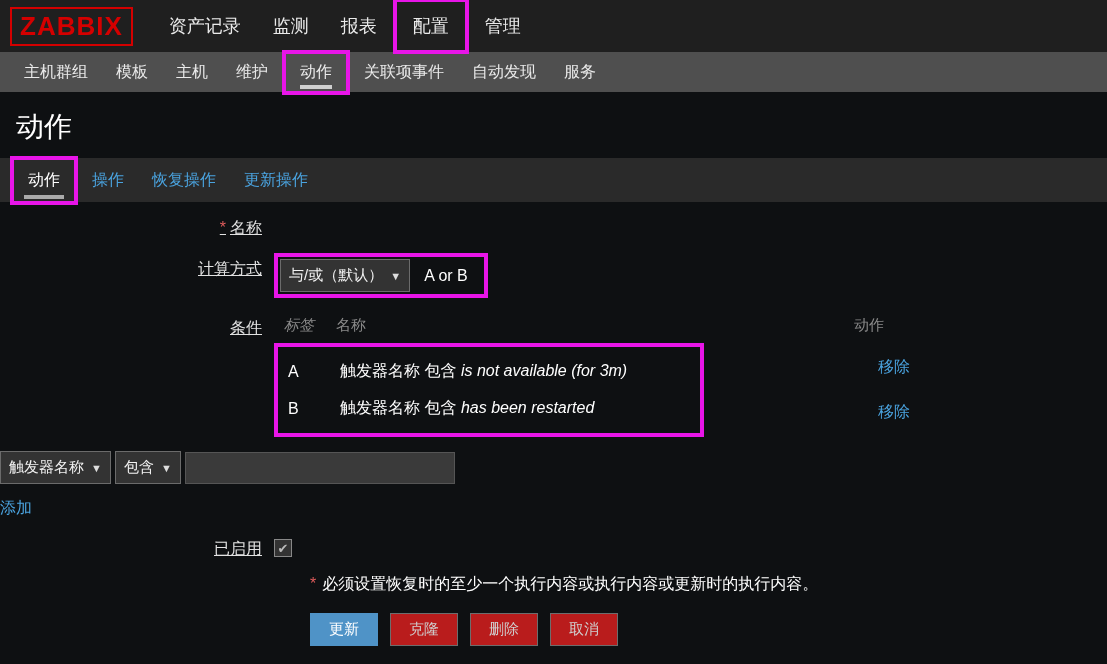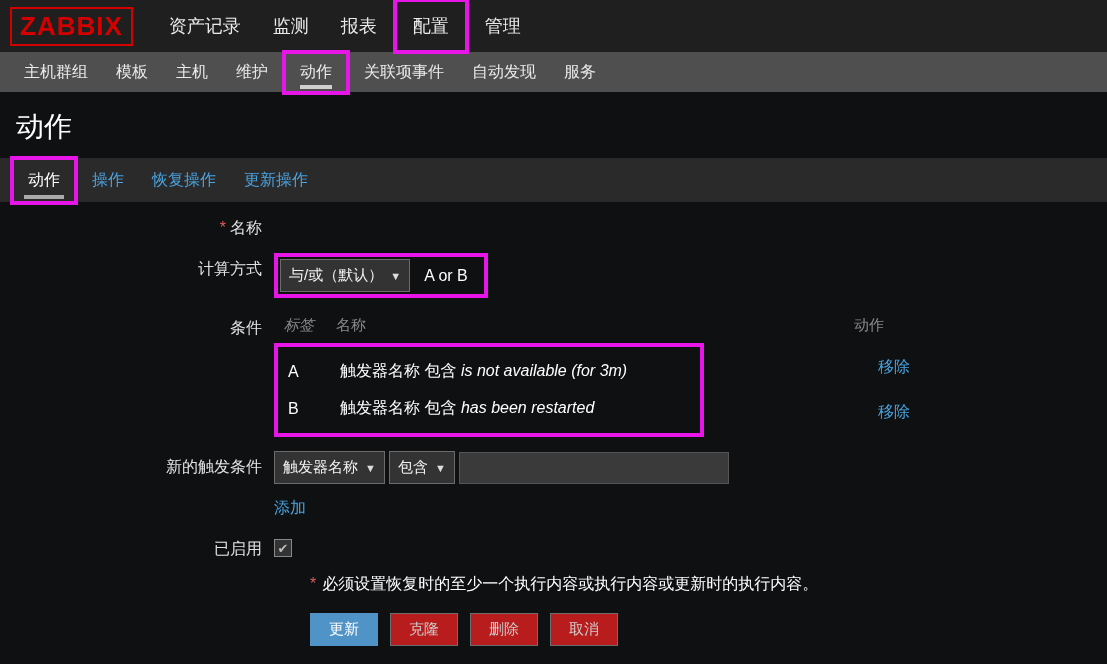--- a/index.html
+++ b/index.html
@@ -102,20 +102,21 @@
   align-items: flex-start;
   margin-bottom: 14px;
 }
 .form-label {
   width: 274px;
   text-align: right;
   padding-right: 12px;
   padding-top: 6px;
   color: #e2e2e2;
   font-size: 16px;
+  text-decoration: underline;
 }
 .req-mark {
   color: #e05c5c;
   margin-right: 4px;
 }
 .text-input {
   background: #333333;
   border: 1px solid #6b6b6b;
   color: #f2f2f2;
   font-size: 16px;
@@ -345,21 +346,20 @@
         </div>
         <div class="remove-col">
           <div class="cond-remove">移除</div>
           <div class="cond-remove">移除</div>
         </div>
       </div>
     </div>
   </div>
 
   <div class="form-row">
-    <div class="form-label">新的触发条件</div>
     <div class="newcond-group">
       <div class="newcond-line1">
         <div class="select-ctl">
           <span>触发器名称</span>
             <span class="caret">▼</span>
         </div>
         <div class="select-ctl">
           <span>包含</span>
             <span class="caret">▼</span>
         </div>

